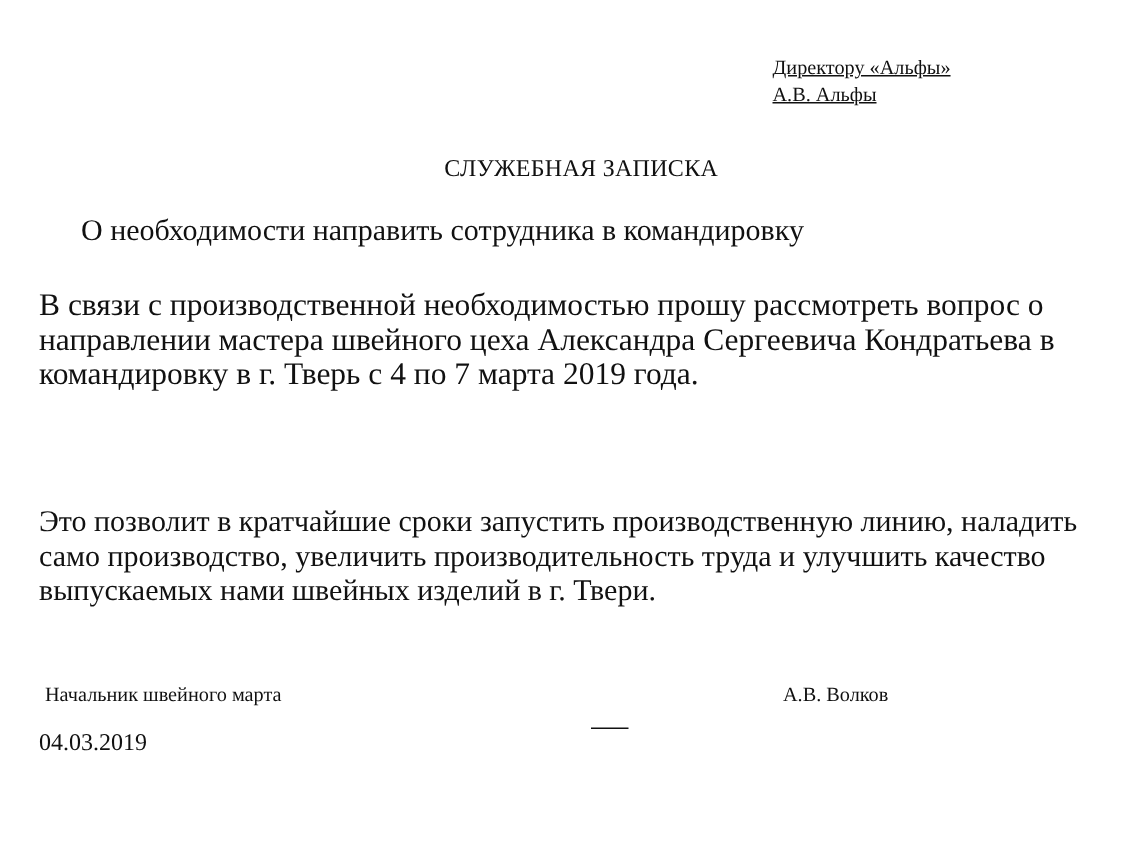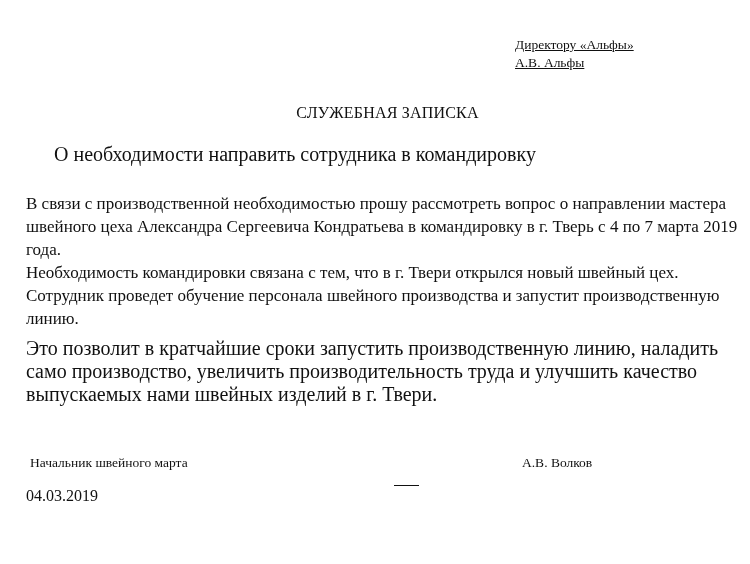--- a/index.html
+++ b/index.html
@@ -3,21 +3,21 @@
 <meta charset="utf-8">
 <style>
   html, body { margin:0; padding:0; background:#fff; }
   body { width:750px; height:564px; position:relative; overflow:hidden;
          font-family:"Liberation Serif", serif; color:#111; }
   .abs { position:absolute; white-space:nowrap; }
   .addr { left:515px; top:36px; font-size:13.5px; line-height:17.5px;text-decoration:underline; }
   .addr div { white-space:nowrap; }
   .title { left:0; width:775px; text-align:center; top:104px; font-size:16px; letter-spacing:0.2px; }
   .subject { left:26px; top:143px; font-size:20px;margin-left:28px; }
-  .body1 { left:26px; top:192px; width:720px; font-size:17px; line-height:23px; white-space:normal; }
+  .body1 { left:26px; top:192px; width:720px; font-size:21px; line-height:23px; white-space:normal; }
   .body2 { left:26px; top:337px; width:720px; font-size:20px; line-height:23px; white-space:normal; }
   .p { margin:0; }
   .sig-pos { left:30px; top:455px; font-size:13.5px; }
   .sig-name { left:522px; top:455px; font-size:13.5px; }
   .sig-line { left:394px; top:485px; width:25px; height:0; border-top:1px solid #111; }
   .date { left:26px; top:487px; font-size:16px; }
 </style>
 </head>
 <body>
 
@@ -25,21 +25,20 @@
   <div>Директору «Альфы»</div>
   <div>А.В. Альфы</div>
 </div>
 
 <div class="abs title">СЛУЖЕБНАЯ ЗАПИСКА</div>
 
 <div class="abs subject">О необходимости направить сотрудника в командировку</div>
 
 <div class="abs body1">
   <p class="p">В связи с производственной необходимостью прошу рассмотреть вопрос о направлении мастера швейного цеха Александра Сергеевича Кондратьева в командировку в г. Тверь с 4 по 7 марта 2019 года.</p>
-  <p class="p">Необходимость командировки связана с тем, что в г. Твери открылся новый швейный цех. Сотрудник проведет обучение персонала швейного производства и запустит производственную линию.</p>
 </div>
 
 <div class="abs body2">
   <p class="p">Это позволит в кратчайшие сроки запустить производственную линию, наладить само производство, увеличить производительность труда и улучшить качество выпускаемых нами швейных изделий в г. Твери.</p>
 </div>
 
 <div class="abs sig-pos">Начальник швейного марта</div>
 <div class="abs sig-name">А.В. Волков</div>
 <div class="abs sig-line"></div>
 <div class="abs date">04.03.2019</div>

